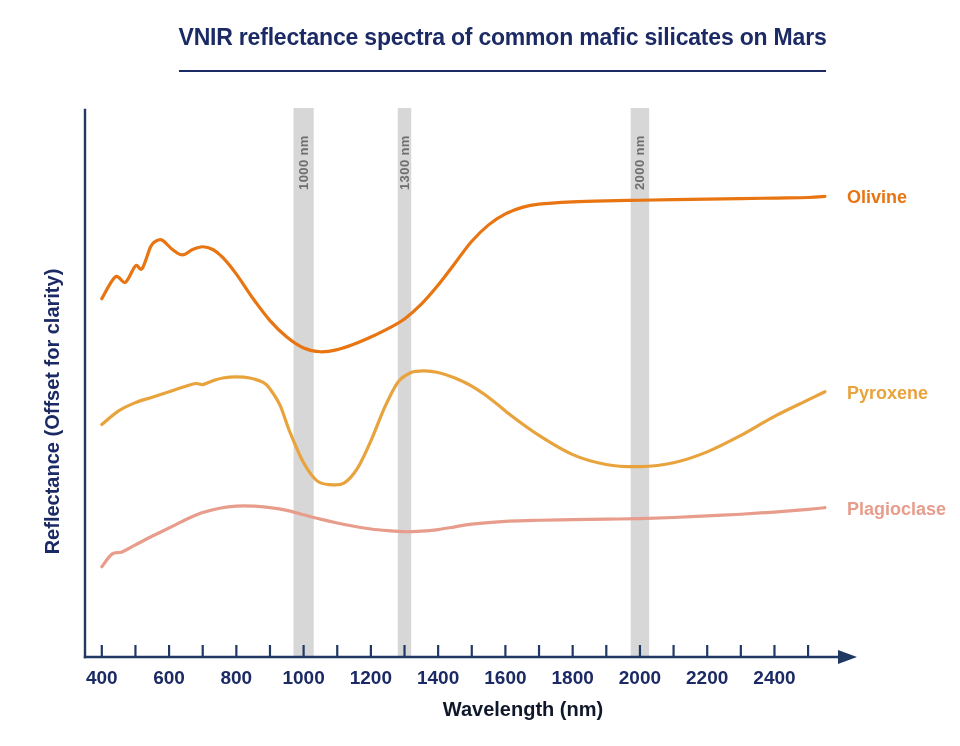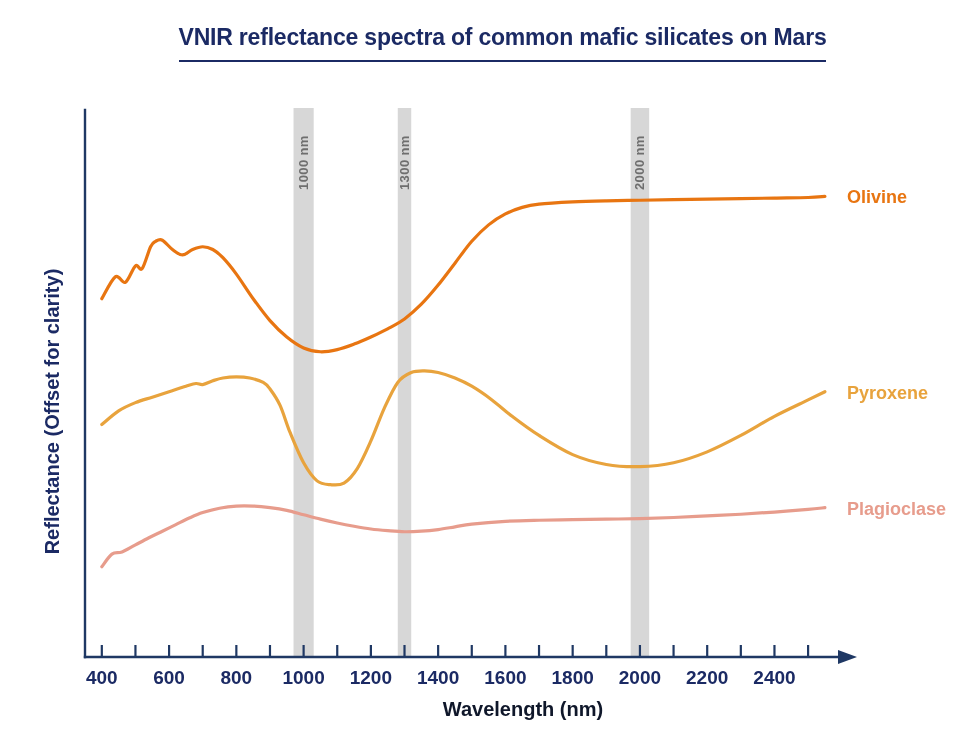--- a/index.html
+++ b/index.html
@@ -30,21 +30,21 @@
     top: 24px;
     width: 960px;
     text-align: center;
     font-size: 23px;
     font-weight: bold;
     color: #1b2a64;
     letter-spacing: -0.2px;
   }
   .figure-title span.underline-text {
     border-bottom: 2px solid #1b2a64;
-    padding-bottom: 10px;
+    padding-bottom: 20px;
     margin-left: 45px;
   }
 
   .axis-title-x {
     position: absolute;
     left: 0;
     top: 698px;
     width: 960px;
     text-align: center;
     font-size: 20px;

